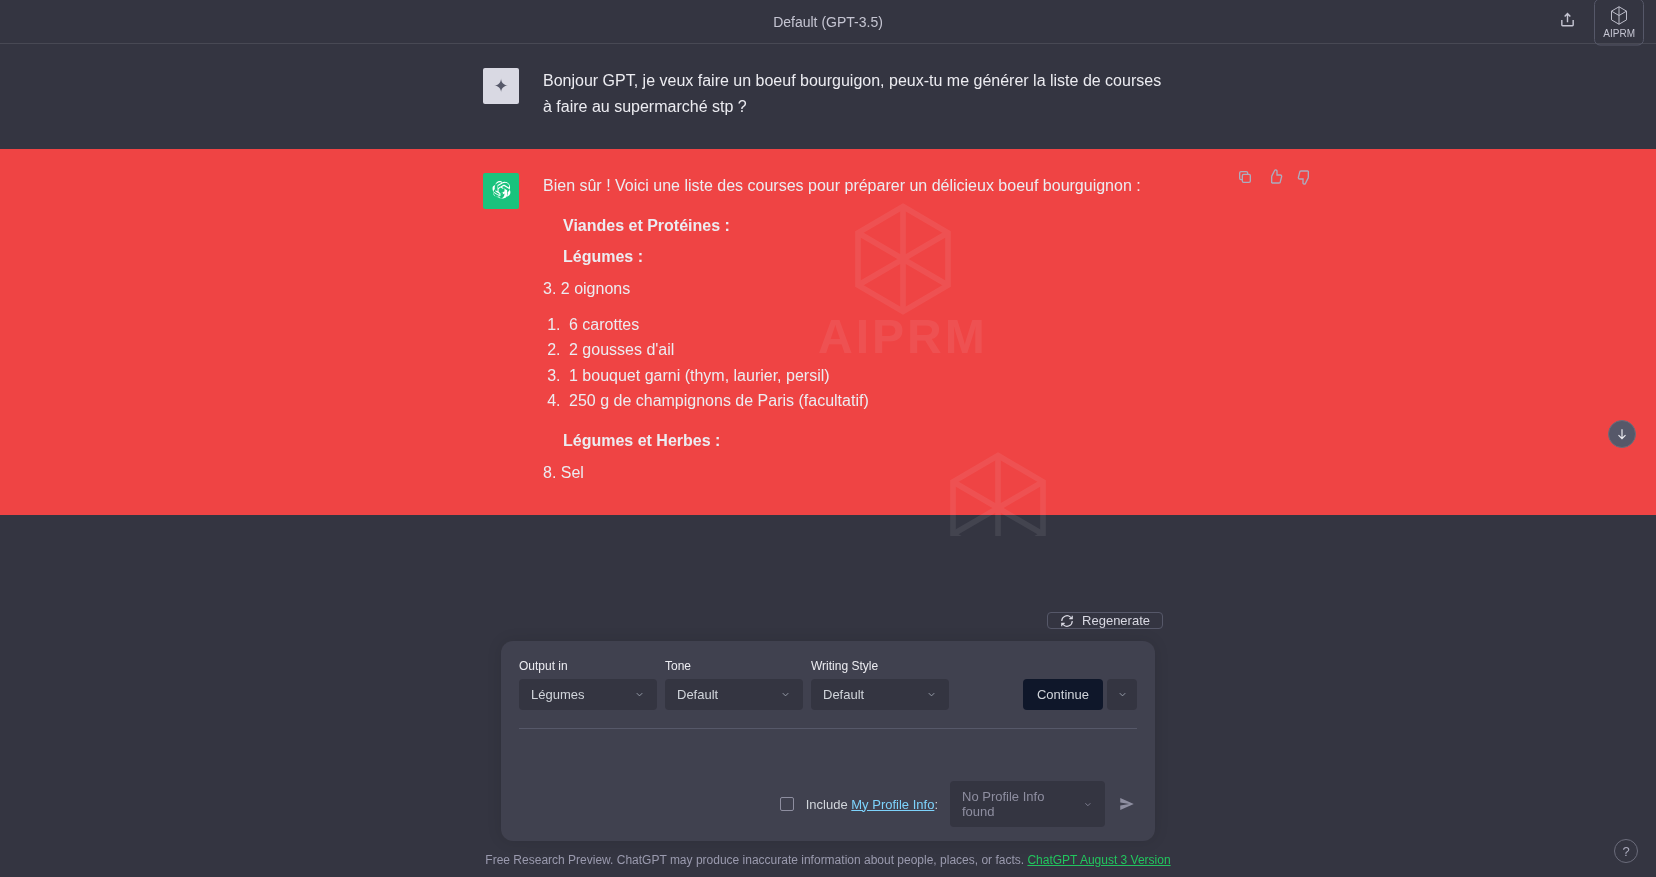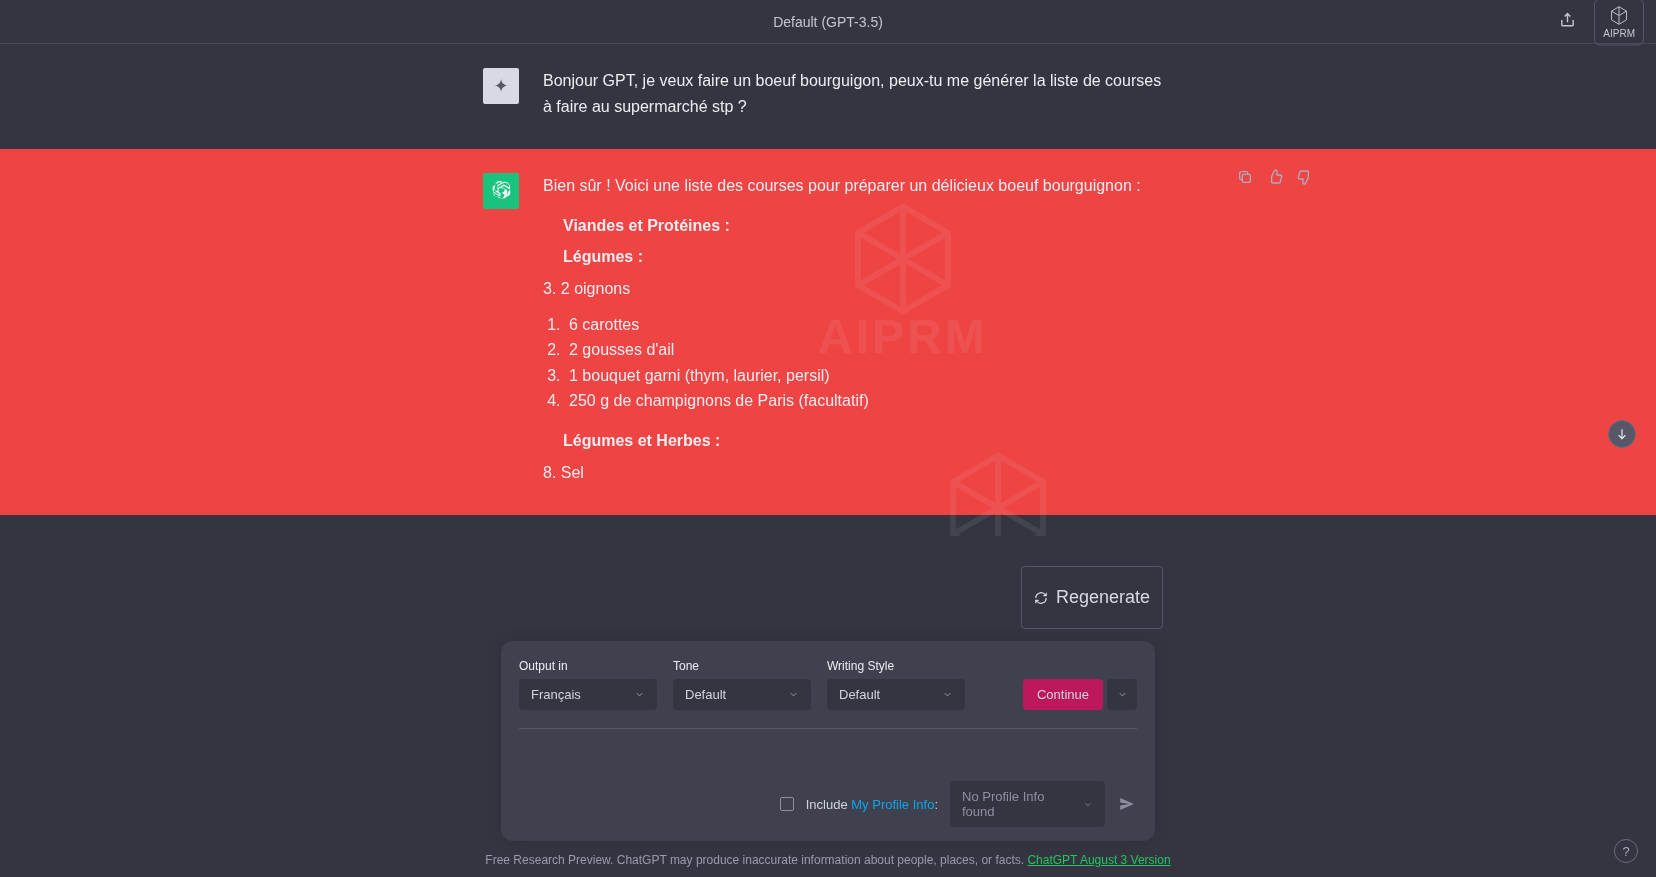--- a/index.html
+++ b/index.html
@@ -130,38 +130,38 @@
     display: flex;
     justify-content: flex-end;
     margin-bottom: 12px;
     margin-right: -10px;
   }
   .regen-btn {
     background: transparent;
     border: 1px solid #565869;
     color: #d9d9e3;
     border-radius: 4px;
-    padding: 20px 12px;
-    font-size: 18px;
+    padding: 0 12px;
+    font-size: 13px;
     display: flex;
     align-items: center;
     gap: 8px;
     cursor: pointer;
   }
   .regen-btn svg { width: 14px; height: 14px; stroke: #d9d9e3; fill: none; }
   .input-box {
     width: 654px;
     background: #40414f;
     border-radius: 12px;
     padding: 18px 18px 14px 18px;
     box-shadow: 0 0 15px rgba(0,0,0,0.1);
   }
   .opts-row {
     display: flex;
-    gap: 16px;
+    gap: 8px;
     align-items: flex-end;
   }
   .opt-group { display: flex; flex-direction: column; gap: 6px; }
   .opt-label { font-size: 12px; color: #ececf1; font-weight: 500; }
   .select {
     background: #343541;
     border: none;
     border-radius: 4px;
     padding: 8px 12px;
     color: #d1d5db;
@@ -172,21 +172,21 @@
     align-items: center;
     cursor: pointer;
   }
   .select svg { width: 11px; height: 11px; stroke: #9ca3af; fill:none; }
   .continue-group {
     margin-left: auto;
     display: flex;
     gap: 4px;
   }
   .continue-btn {
-    background: #be185d;
+    background: #0f172a;
     border: none;
     border-radius: 4px;
     padding: 8px 14px;
     color: #d1d5db;
     font-size: 13px;
     cursor: pointer;
   }
   .continue-caret {
     background: #343541;
     border: none;
@@ -210,21 +210,21 @@
     margin-top: 8px;
   }
   .checkbox {
     width: 14px;
     height: 14px;
     border: 1.5px solid #8e8ea0;
     border-radius: 2px;
     background: transparent;
     cursor: pointer;
   }
-  .profile-row a { color: #0ea5e9; cursor: pointer; }
+  .profile-row a { color: #7dd3fc; text-decoration: underline; cursor: pointer; }
   .profile-select {
     background: #343541;
     border: none;
     border-radius: 4px;
     padding: 8px 12px;
     color: #8e8ea0;
     font-size: 13px;
     width: 155px;
     display: flex;
     justify-content: space-between;
@@ -376,21 +376,21 @@
           <path d="M3 12a9 9 0 0115-6.7L21 8M21 3v5h-5M21 12a9 9 0 01-15 6.7L3 16M3 21v-5h5"></path>
         </svg>
       <span>Regenerate</span>
     </button>
   </div>
   <div class="input-box">
     <div class="opts-row">
       <div class="opt-group">
         <span class="opt-label">Output in</span>
         <div class="select">
-          <span>Français</span>
+          <span>Légumes</span>
           <svg viewBox="0 0 24 24" stroke-width="2">
               <path d="M6 9l6 6 6-6"></path>
             </svg>
         </div>
       </div>
       <div class="opt-group">
         <span class="opt-label">Tone</span>
         <div class="select">
           <span>Default</span>
           <svg viewBox="0 0 24 24" stroke-width="2">

